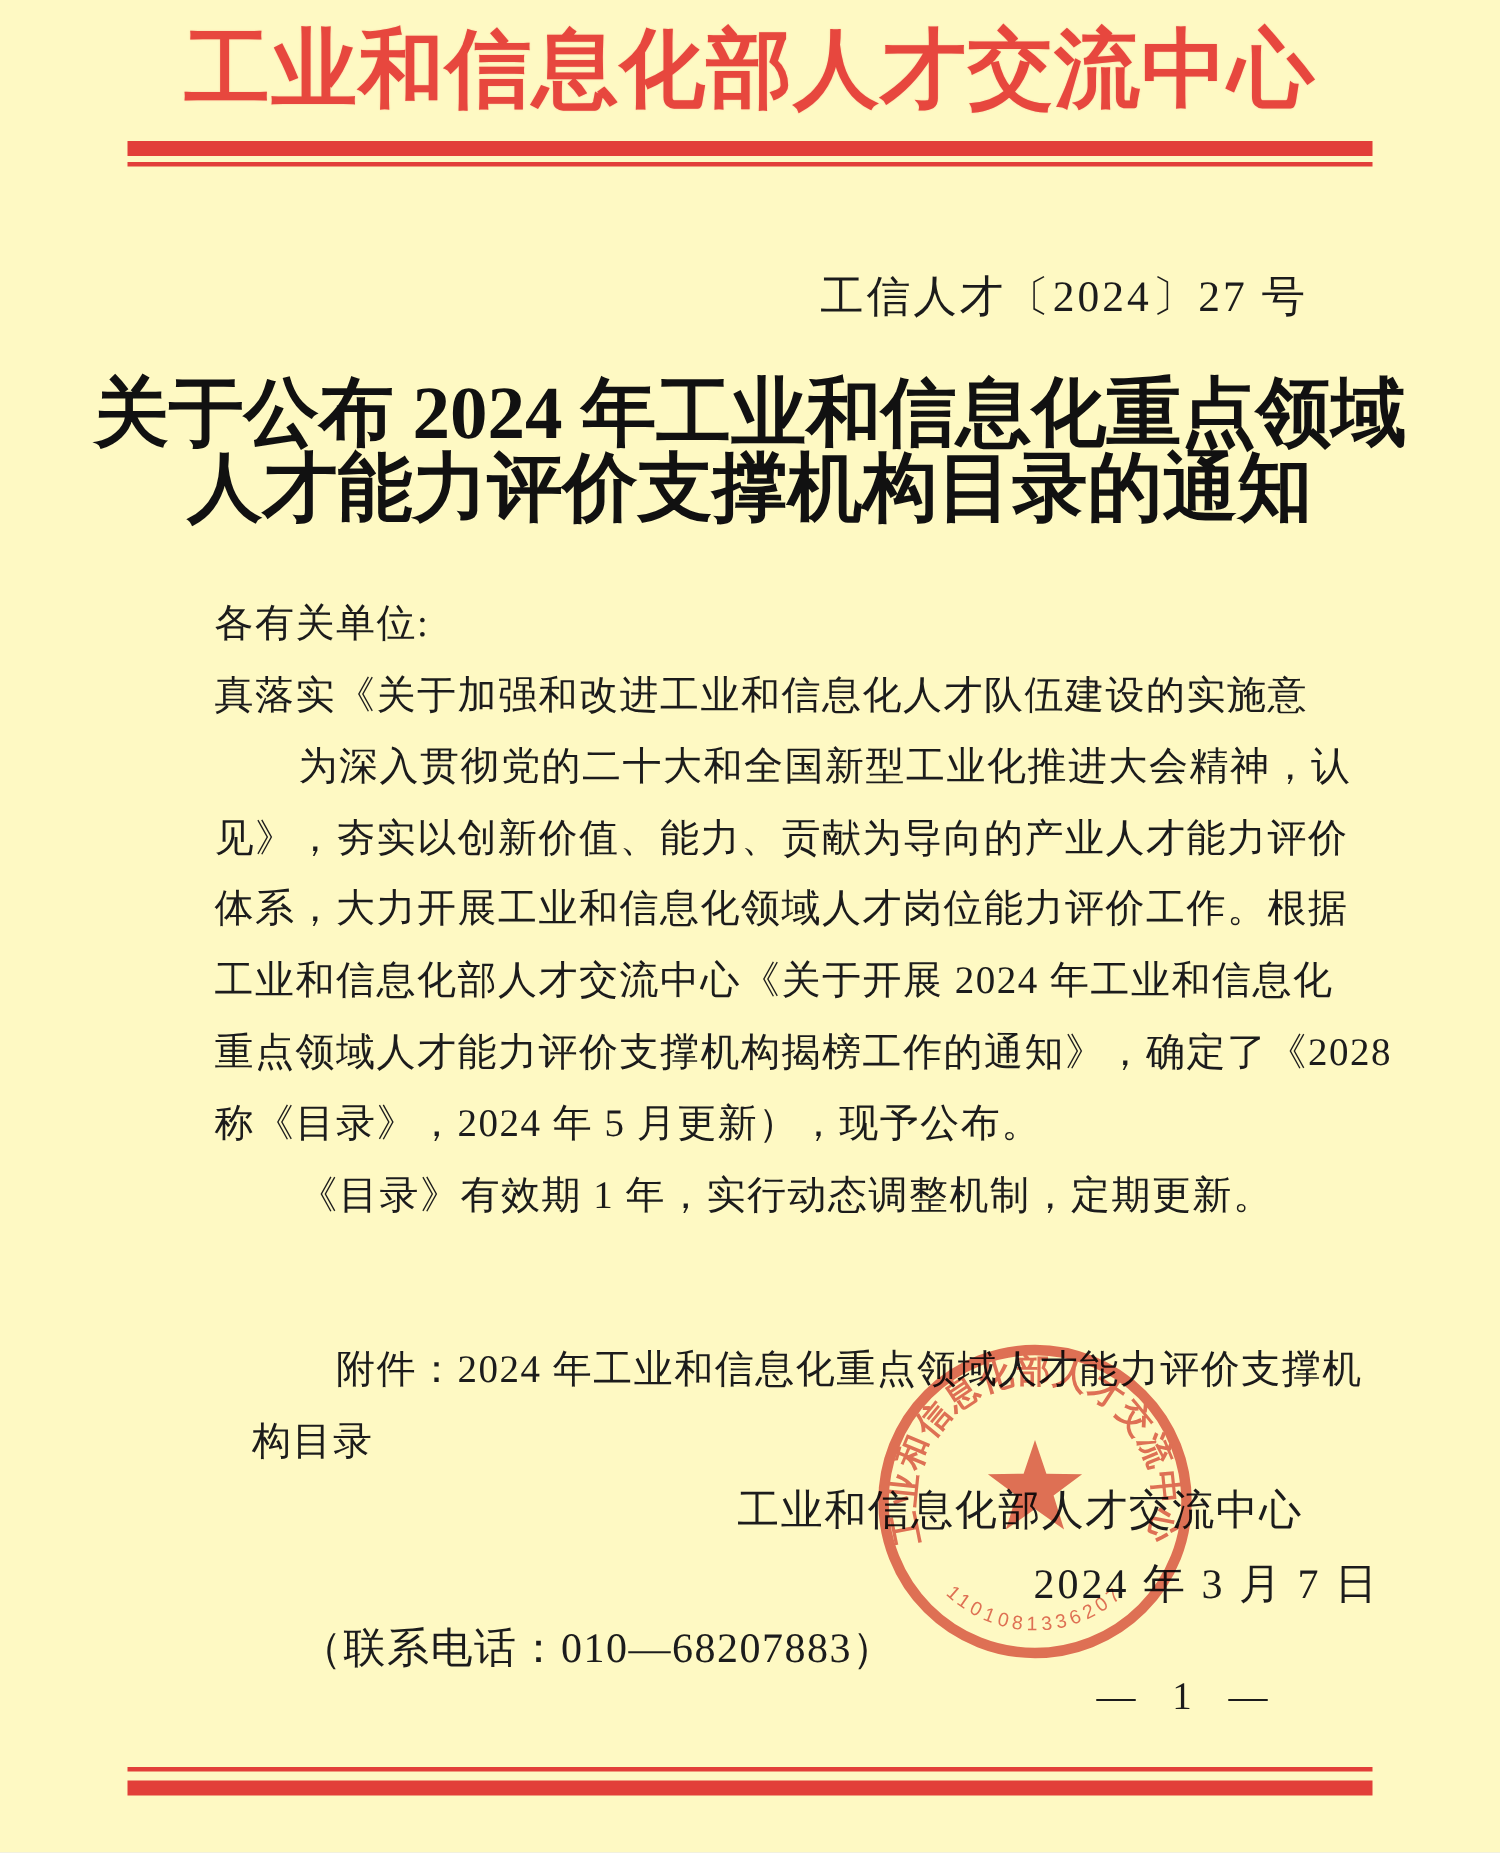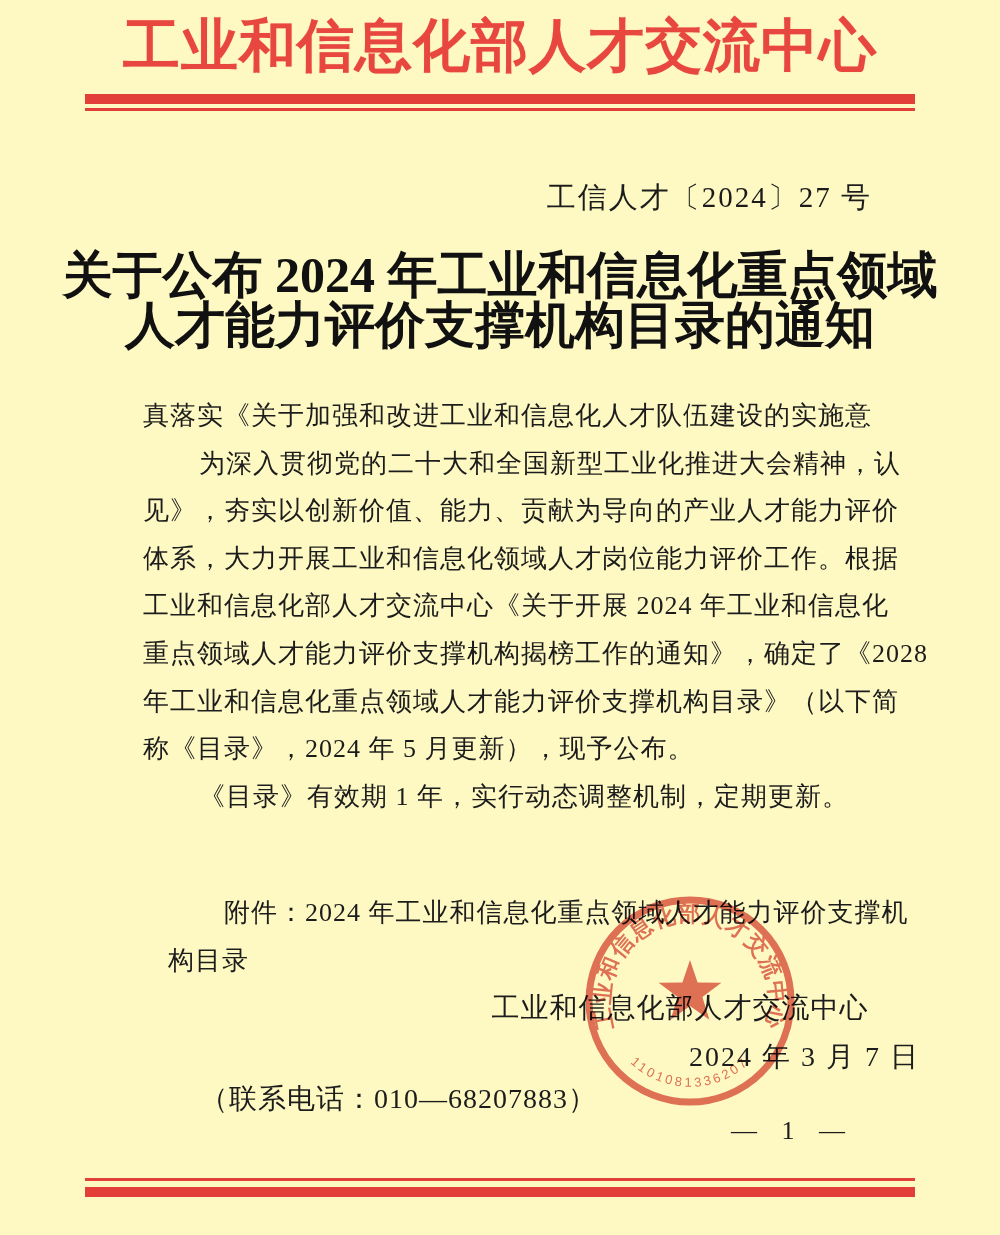--- a/index.html
+++ b/index.html
@@ -89,27 +89,27 @@
   <div class="rule rule-top-thin"></div>
 
   <div class="doc-number">工信人才〔2024〕27 号</div>
 
   <div class="doc-title">
     <div>关于公布 2024 年工业和信息化重点领域</div>
     <div>人才能力评价支撑机构目录的通知</div>
   </div>
 
   <div class="body-block">
+    <div class="line">各有关单位:</div>
     <div class="line justify">真落实《关于加强和改进工业和信息化人才队伍建设的实施意</div>
     <div class="line indent justify">为深入贯彻党的二十大和全国新型工业化推进大会精神，认</div>
     <div class="line justify">见》，夯实以创新价值、能力、贡献为导向的产业人才能力评价</div>
     <div class="line justify">体系，大力开展工业和信息化领域人才岗位能力评价工作。根据</div>
     <div class="line justify">工业和信息化部人才交流中心《关于开展 2024 年工业和信息化</div>
     <div class="line justify">重点领域人才能力评价支撑机构揭榜工作的通知》，确定了《2028</div>
-    <div class="line justify">年工业和信息化重点领域人才能力评价支撑机构目录》（以下简</div>
     <div class="line">称《目录》，2024 年 5 月更新），现予公布。</div>
     <div class="line indent">《目录》有效期 1 年，实行动态调整机制，定期更新。</div>
   </div>
 
   <div class="attach-block">
     <div class="line indent justify">附件：2024 年工业和信息化重点领域人才能力评价支撑机</div>
     <div class="line">构目录</div>
   </div>
 
   <div class="sign-block">

